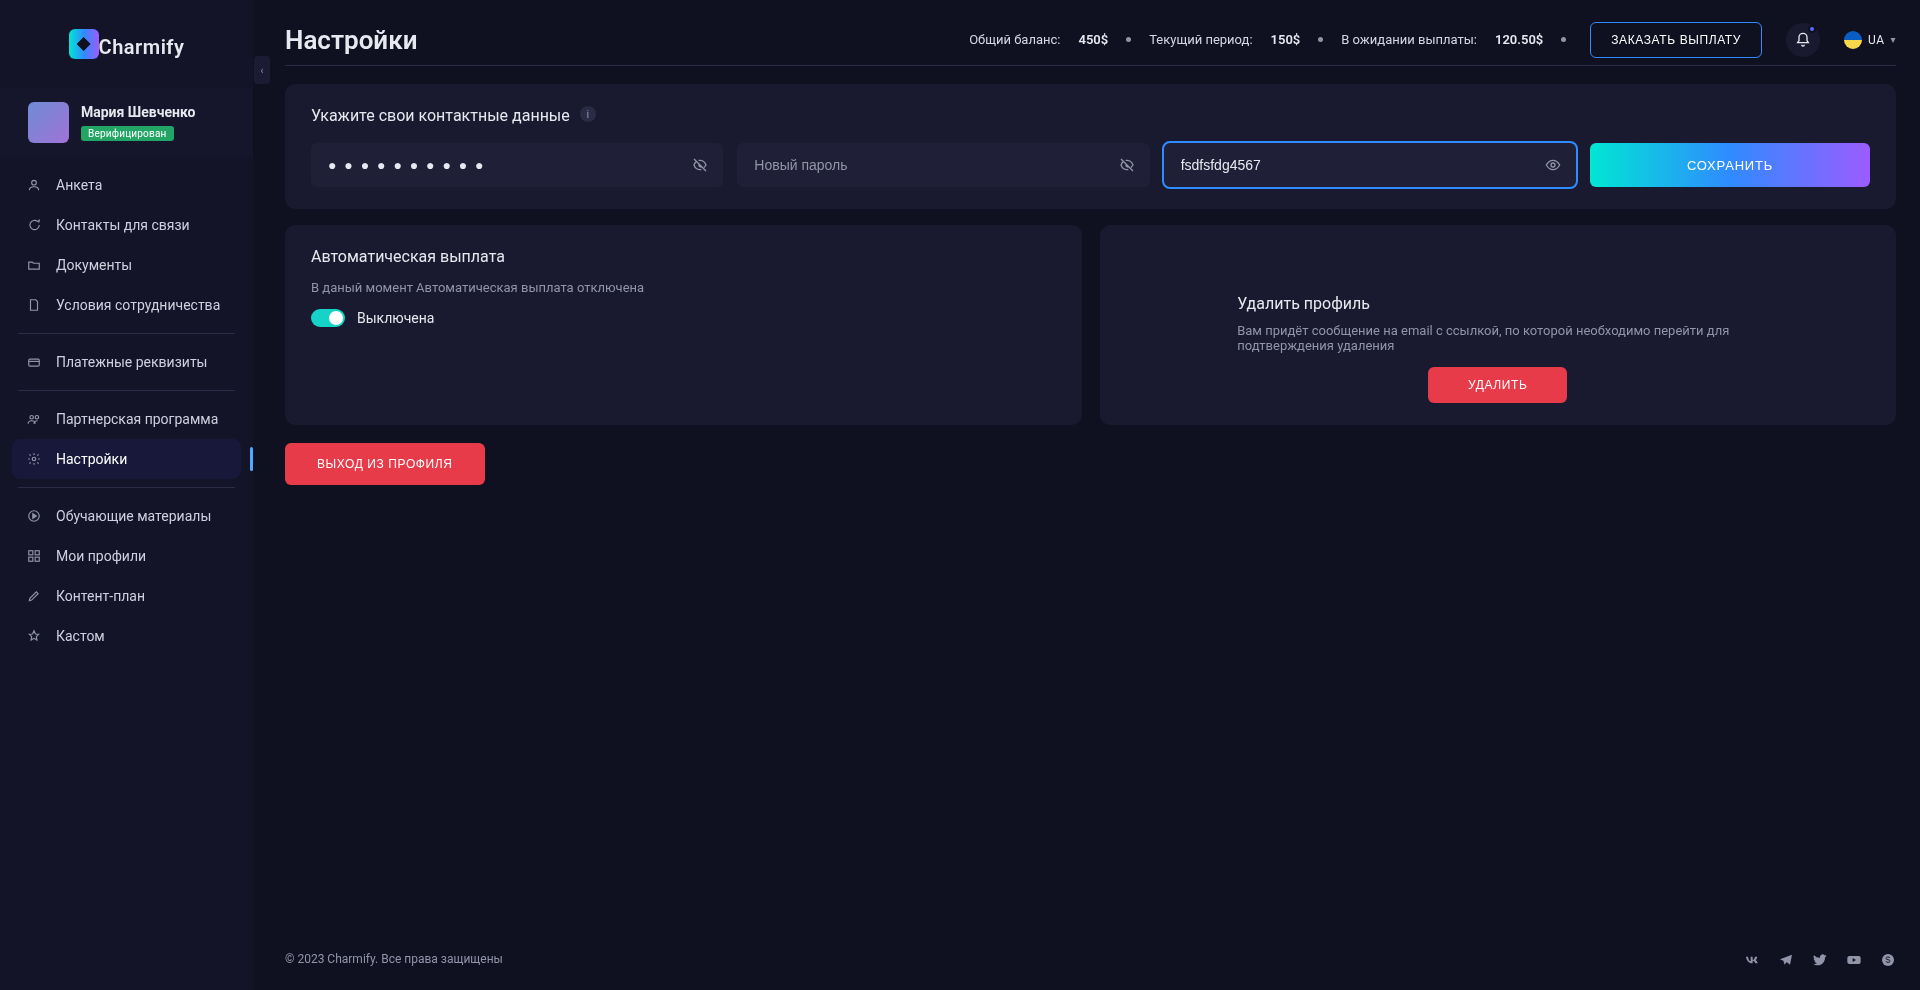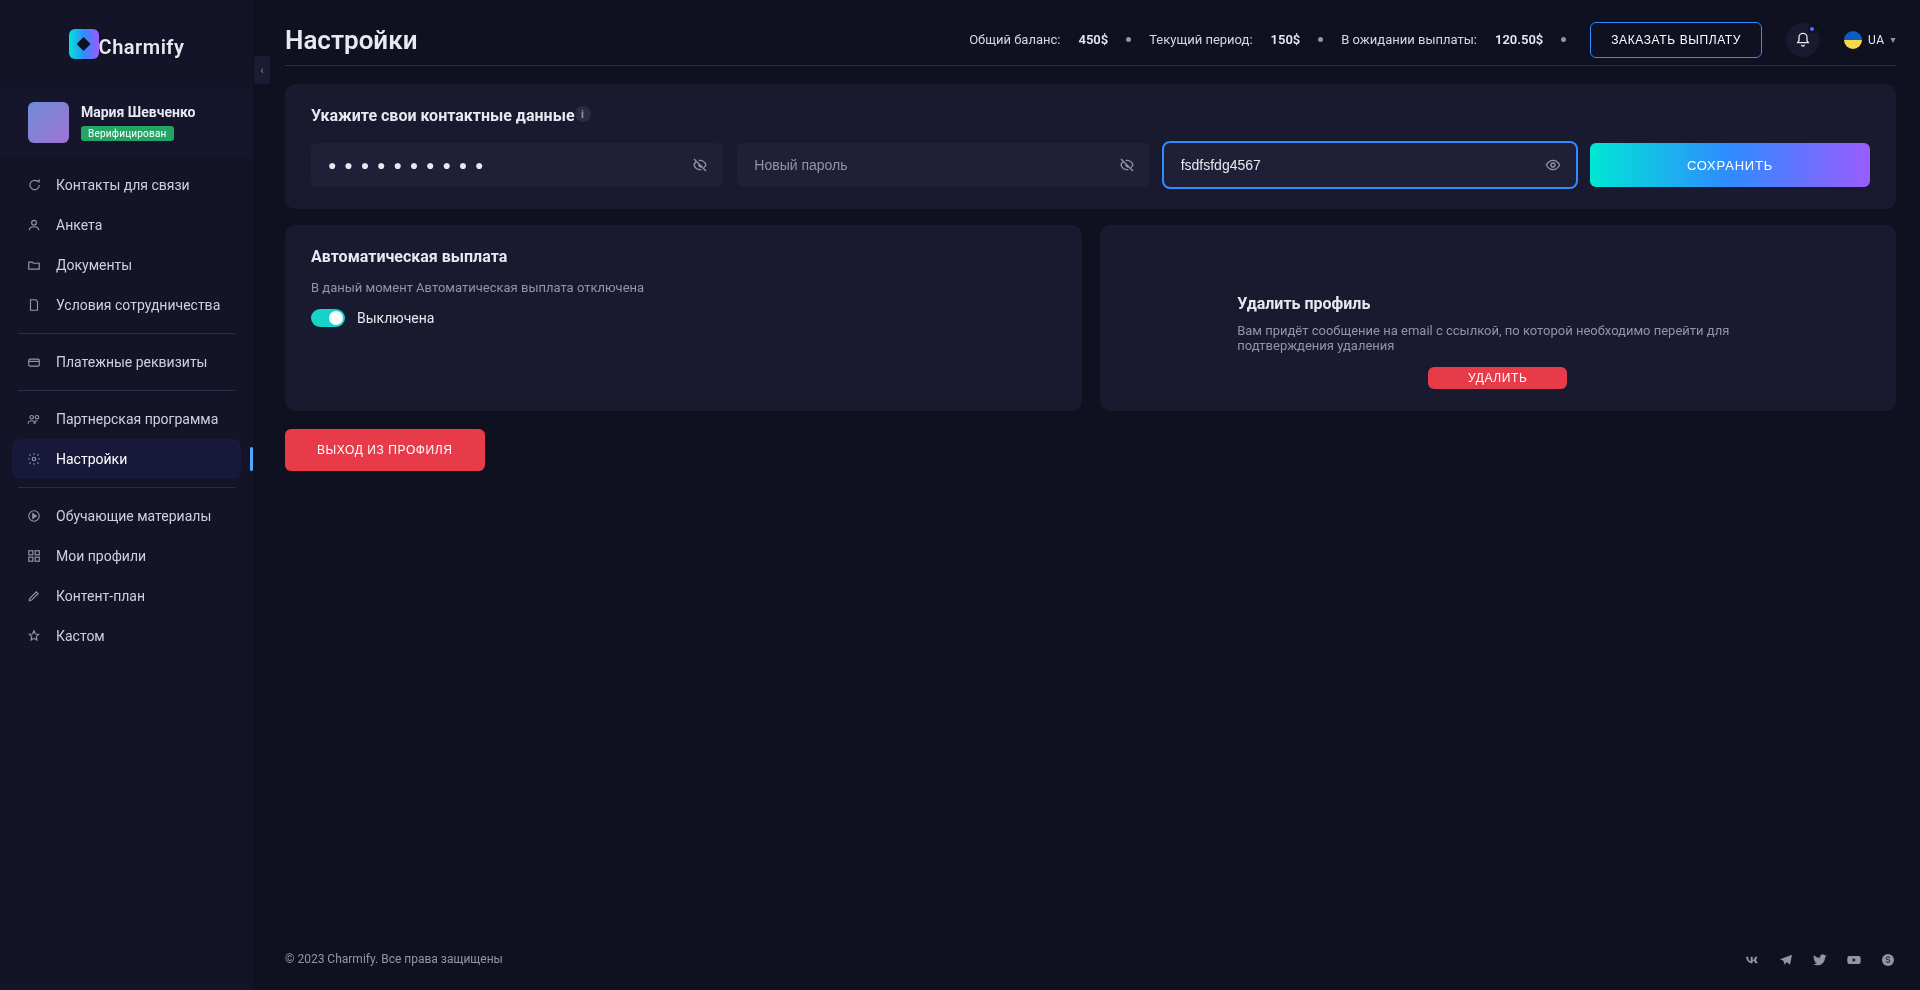--- a/index.html
+++ b/index.html
@@ -172,21 +172,21 @@
     background: linear-gradient(180deg,#0a5dc2 50%,#f6d94a 50%);
   }
   .chevron-down { font-size:10px; color: var(--text-dim); }
 
   
   .card {
     background: var(--panel);
     border-radius: 10px;
     padding: 22px 26px;
   }
-  .card-title { font-size: 16px; font-weight:700; display:flex; align-items:flex-start; }
+  .card-title { font-size: 16px; font-weight:400; display:flex; align-items:flex-start; gap:10px; }
   .info-dot {
     width:16px; height:16px; border-radius:50%;
     background: #2a2b44; color: var(--text-dim);
     display:flex; align-items:center; justify-content:center;
     font-size:11px;
   }
 
   .card-row { display:flex; gap:14px; margin-top:18px; }
   .input-wrap {
     flex:1;
@@ -228,21 +228,21 @@
   .toggle::after {
     content:""; position:absolute; right:2px; top:2px;
     width:14px; height:14px; border-radius:50%;
     background:#fff;
   }
   .delete-card { flex-direction:row; align-items:center; justify-content:space-between; gap:20px; }
   .delete-left { display:flex; flex-direction:column; gap:10px; max-width:70%;margin-top:47px; }
   .btn-danger {
     background: var(--red); color:#fff;
     border:none; border-radius:6px;
-    padding: 4px 40px;
+    padding: 11px 40px;
     font-size:12px; letter-spacing:0.6px;
     cursor:pointer;
   }
   .btn-logout {
     background: var(--red); color:#fff;
     border:none; border-radius:6px;
     padding: 14px 32px;
     font-size:12px; letter-spacing:0.6px;
     cursor:pointer;
     margin-top:18px;
@@ -283,33 +283,33 @@
       <div class="profile-meta">
         <span class="profile-name">Мария Шевченко</span>
         <span class="badge-verified">Верифицирован</span>
       </div>
     </div>
 
     <nav class="nav">
       <div class="nav-item">
         <span class="nav-icon">
             <svg width="14" height="14" viewBox="0 0 24 24" fill="none" stroke="currentColor" stroke-width="2">
-              <path d="M21 12a8 8 0 11-3-6.2L21 4l-1 4"></path>
-            </svg>
-          </span>
-        <span>Контакты для связи</span>
-      </div>
-      <div class="nav-item">
-        <span class="nav-icon">
-            <svg width="14" height="14" viewBox="0 0 24 24" fill="none" stroke="currentColor" stroke-width="2">
               <circle cx="12" cy="8" r="4"></circle>
               <path d="M4 21c0-4 4-6 8-6s8 2 8 6"></path>
             </svg>
           </span>
         <span>Анкета</span>
+      </div>
+      <div class="nav-item">
+        <span class="nav-icon">
+            <svg width="14" height="14" viewBox="0 0 24 24" fill="none" stroke="currentColor" stroke-width="2">
+              <path d="M21 12a8 8 0 11-3-6.2L21 4l-1 4"></path>
+            </svg>
+          </span>
+        <span>Контакты для связи</span>
       </div>
       <div class="nav-item">
         <span class="nav-icon">
             <svg width="14" height="14" viewBox="0 0 24 24" fill="none" stroke="currentColor" stroke-width="2">
               <path d="M3 7h6l2 2h10v10H3z"></path>
             </svg>
           </span>
         <span>Документы</span>
       </div>
       <div class="nav-item">

